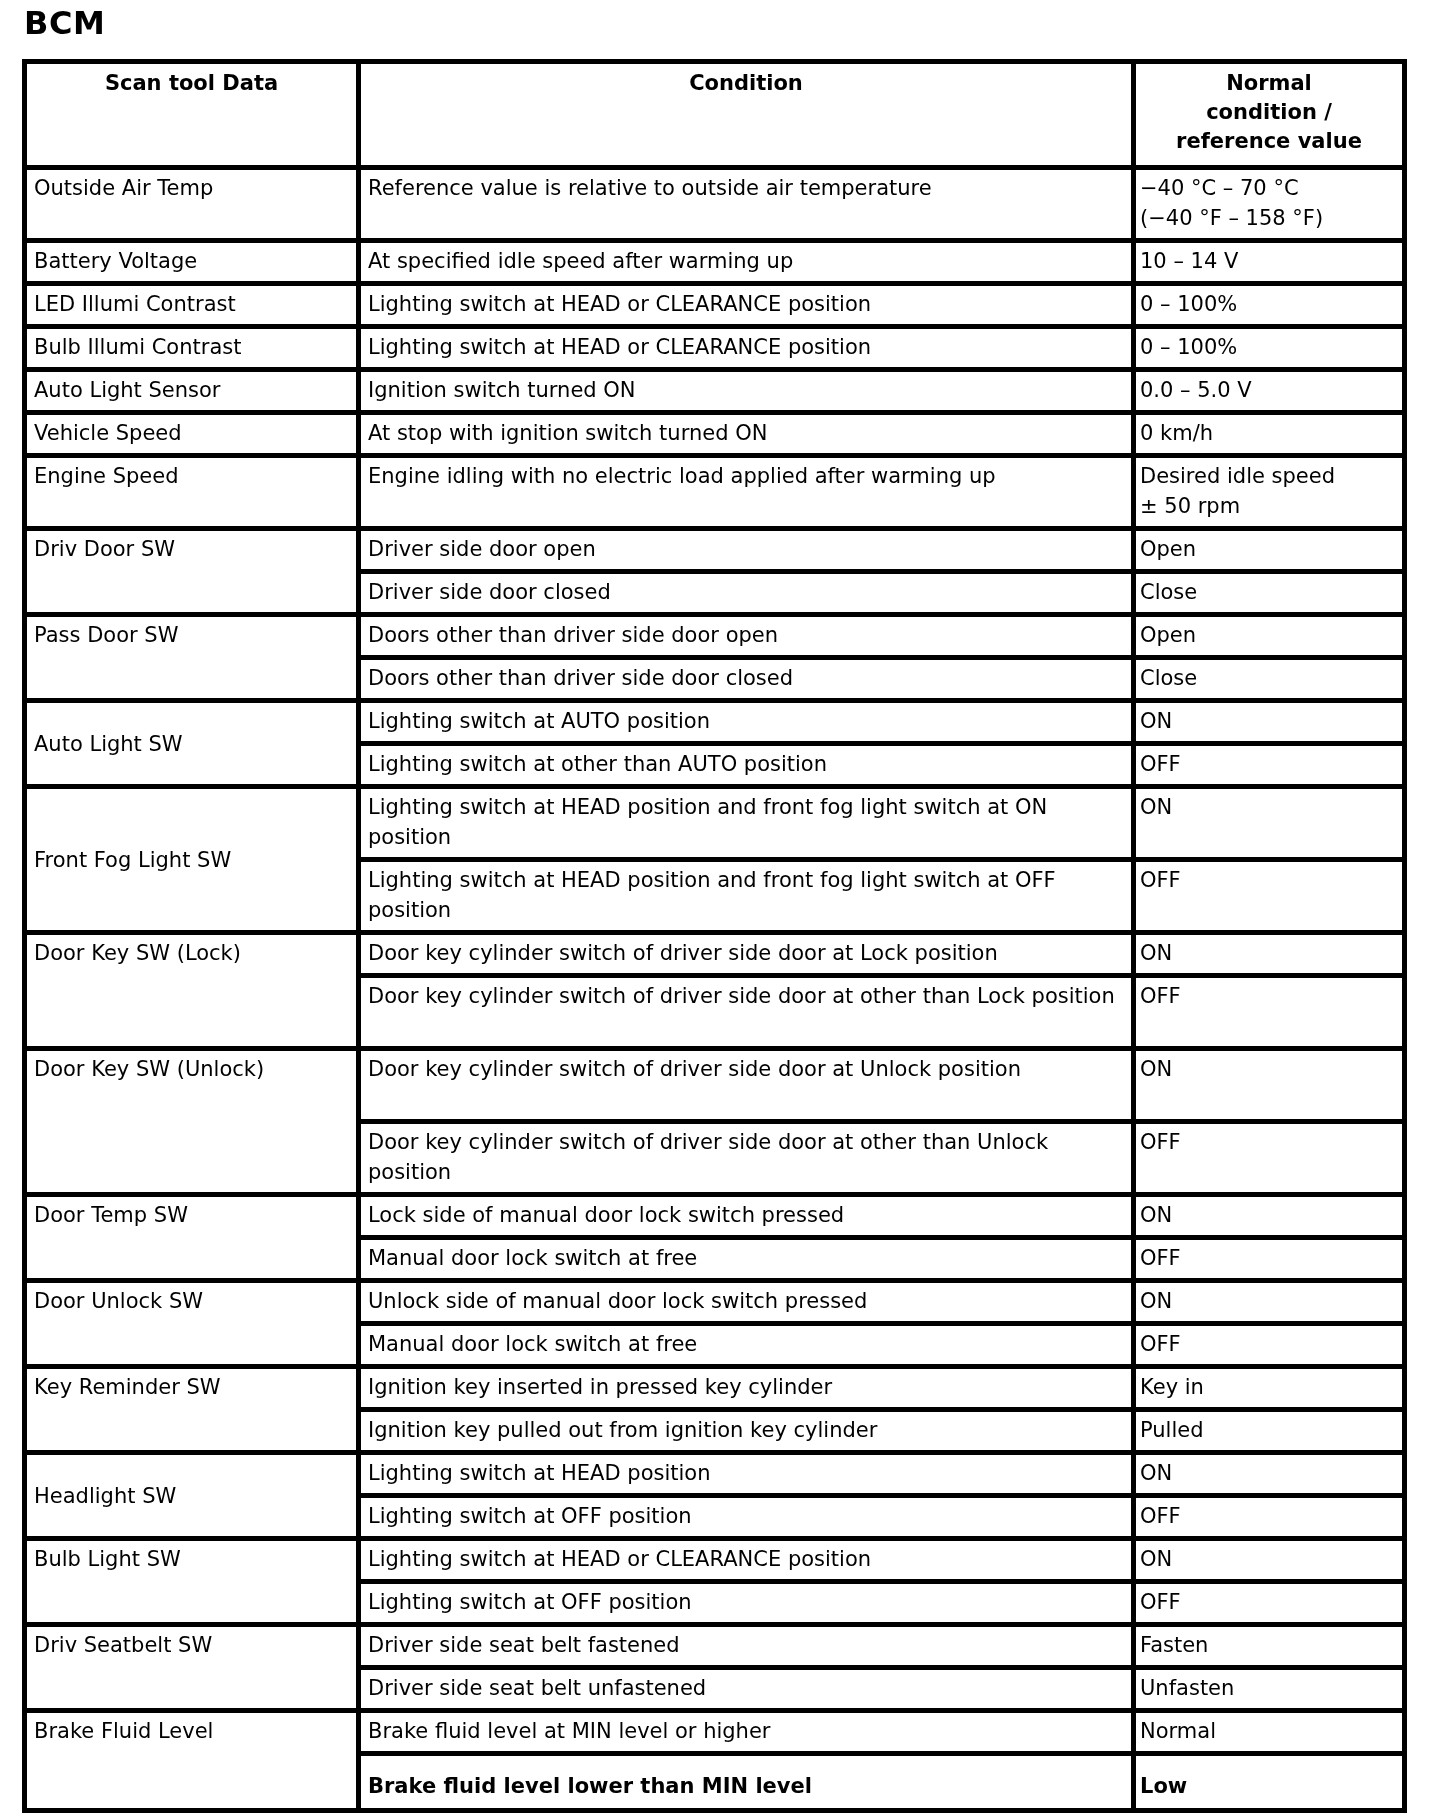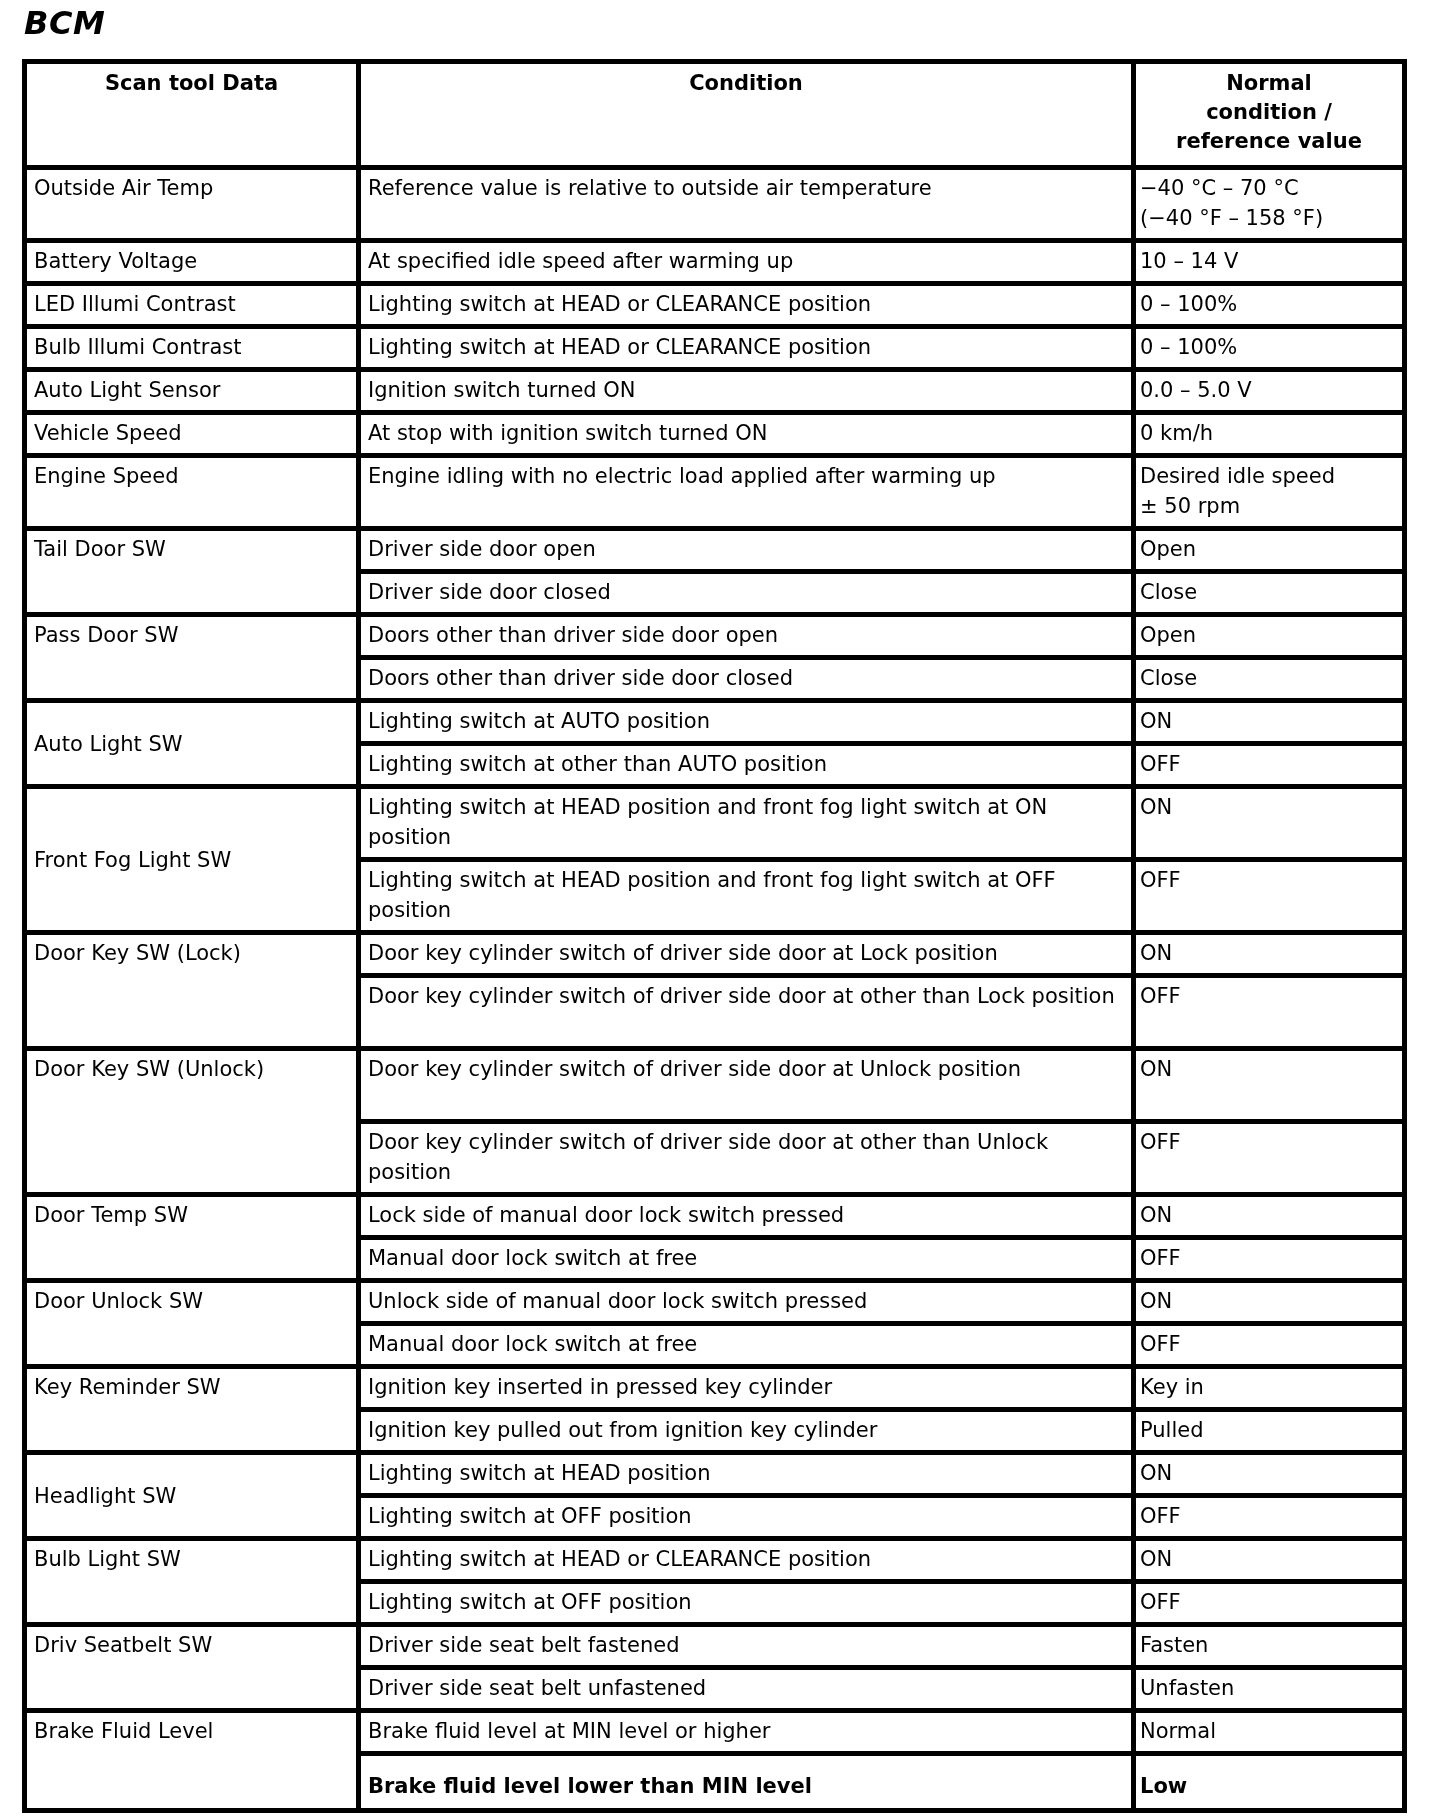--- a/index.html
+++ b/index.html
@@ -2,21 +2,21 @@
 <html><head>
 <meta charset="utf-8">
 <style>
   html, body { margin: 0; padding: 0; background: #ffffff; }
   body {
     width: 1440px; height: 1820px; position: relative; overflow: hidden;
     font-family: "DejaVu Sans", sans-serif; color: #000;
   }
   .title {
     position: absolute; left: 24px; top: 4px;
-    font-size: 32px; font-weight: bold; letter-spacing: 0.5px; font-style: italic;
+    font-size: 32px; font-weight: bold; letter-spacing: 0.5px;
   }
   table.bcm {
     position: absolute; left: 22px; top: 59px;
     width: 1380px;
     border-collapse: collapse;
     table-layout: fixed;
     border: 5px solid #be185d;
   }
   table.bcm col.c1 { width: 334px; }
   table.bcm col.c2 { width: 775px; }
@@ -102,21 +102,21 @@
       </tr>
       <tr class="double">
         <td>Engine Speed</td>
         <td class="cond">Engine idling with no electric load applied after warming up</td>
         <td class="val">
           <div>Desired idle speed</div>
           <div>± 50 rpm</div>
         </td>
       </tr>
       <tr class="single">
-        <td rowspan="2">Tail Door SW</td>
+        <td rowspan="2">Driv Door SW</td>
         <td class="cond">Driver side door open</td>
         <td class="val">Open</td>
       </tr>
       <tr class="single">
         <td class="cond">Driver side door closed</td>
         <td class="val">Close</td>
       </tr>
       <tr class="single">
         <td rowspan="2">Pass Door SW</td>
         <td class="cond">Doors other than driver side door open</td>

